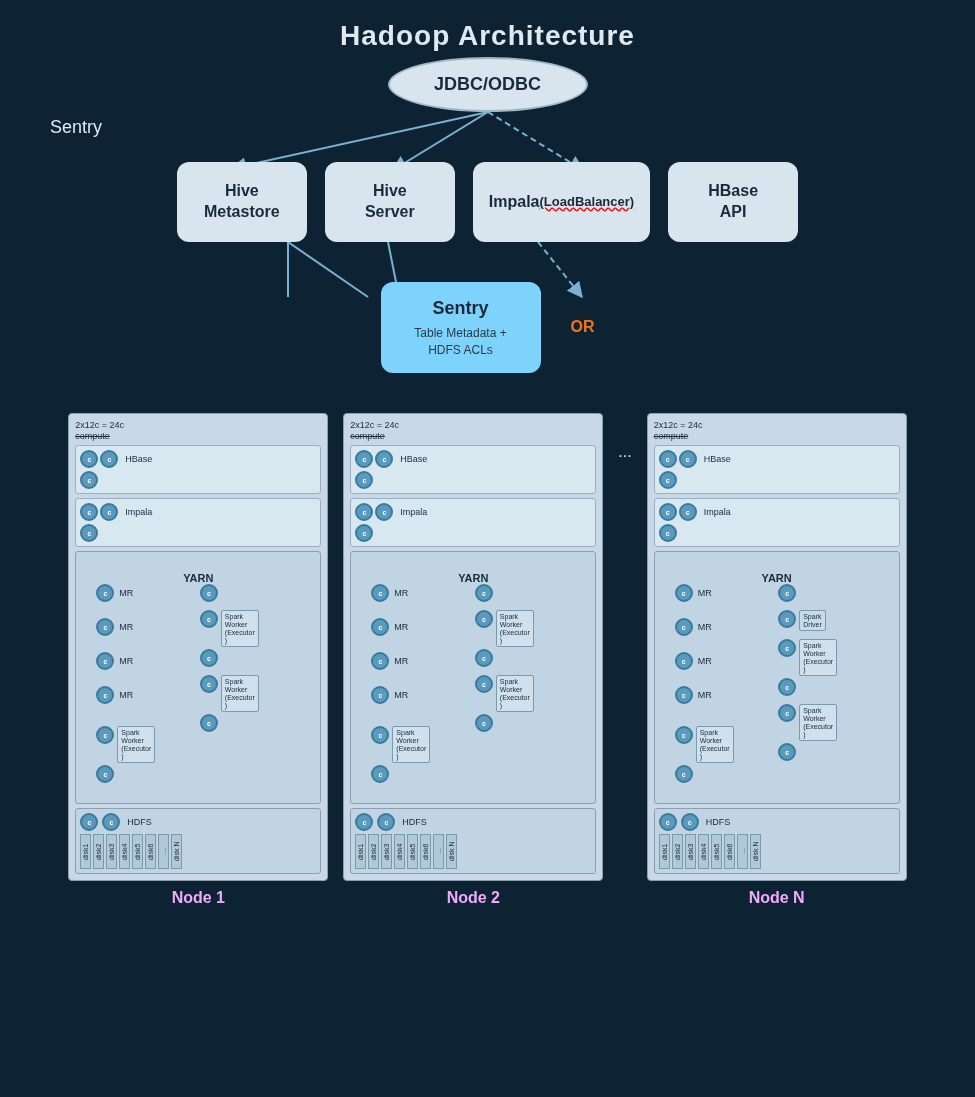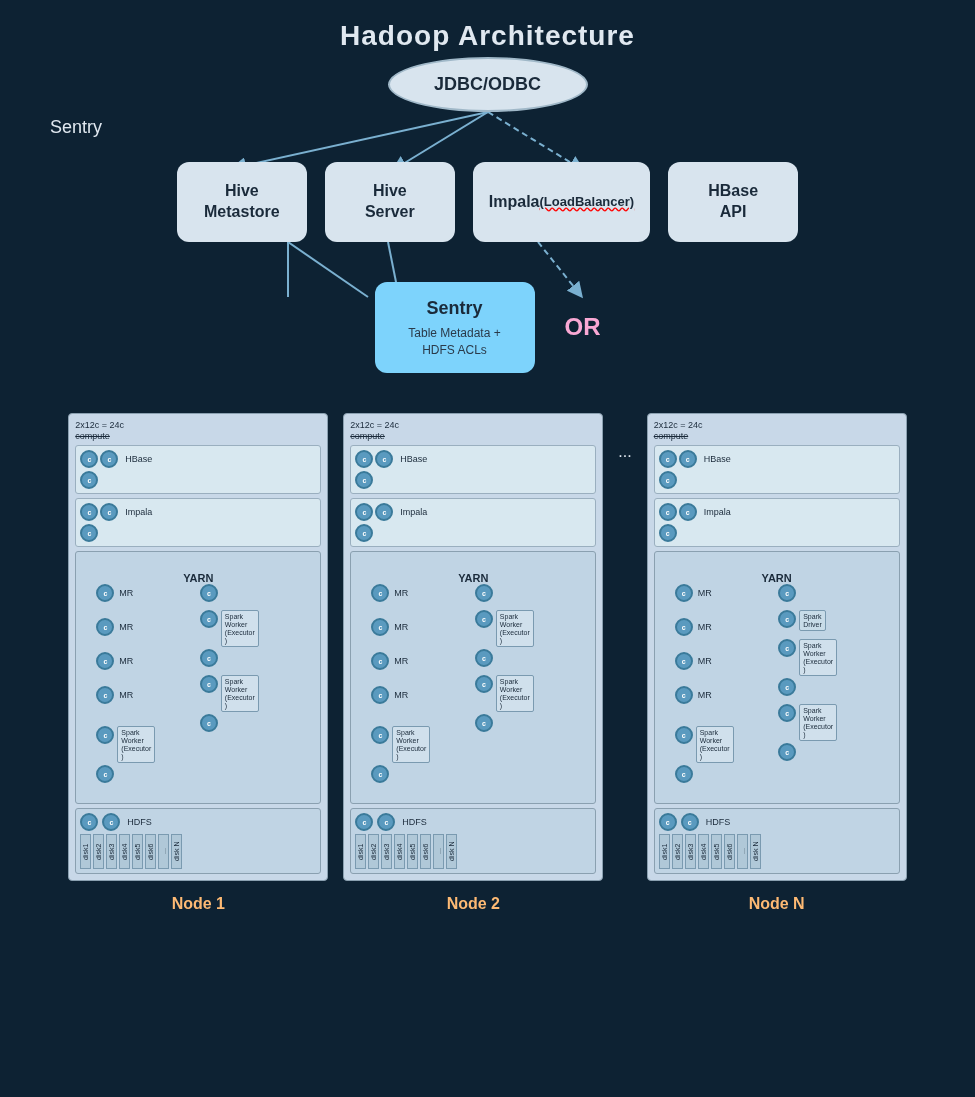--- a/index.html
+++ b/index.html
@@ -110,46 +110,45 @@
       font-weight: bold;
       margin-bottom: 4px;
     }
 
     .sentry-box .box-sub, .ranger-box .box-sub {
       font-size: 12px;
       color: #2a3a4a;
     }
 
     .or-label {
-      font-size: 24px;
+      font-size: 16px;
       font-weight: bold;
-      color: #f9a8d4;
+      color: #f97316;
     }
 
     
     .nodes-section {
       display: flex;
       gap: 15px;
       justify-content: center;
       align-items: flex-start;
       margin-top: 10px;
     }
 
     .node-outer {
       display: flex;
       flex-direction: column;
       align-items: center;
       gap: 8px;
     }
 
     .node-label {
-      color: #fdba74;
+      color: #f0abfc;
       font-size: 16px;
       font-weight: bold;
-      margin-top: 6px;
     }
 
     .node-box {
       background-color: #c8d8e8;
       border: 1px solid #8aa0b0;
       border-radius: 4px;
       width: 260px;
       padding: 6px;
       display: flex;
       flex-direction: column;

